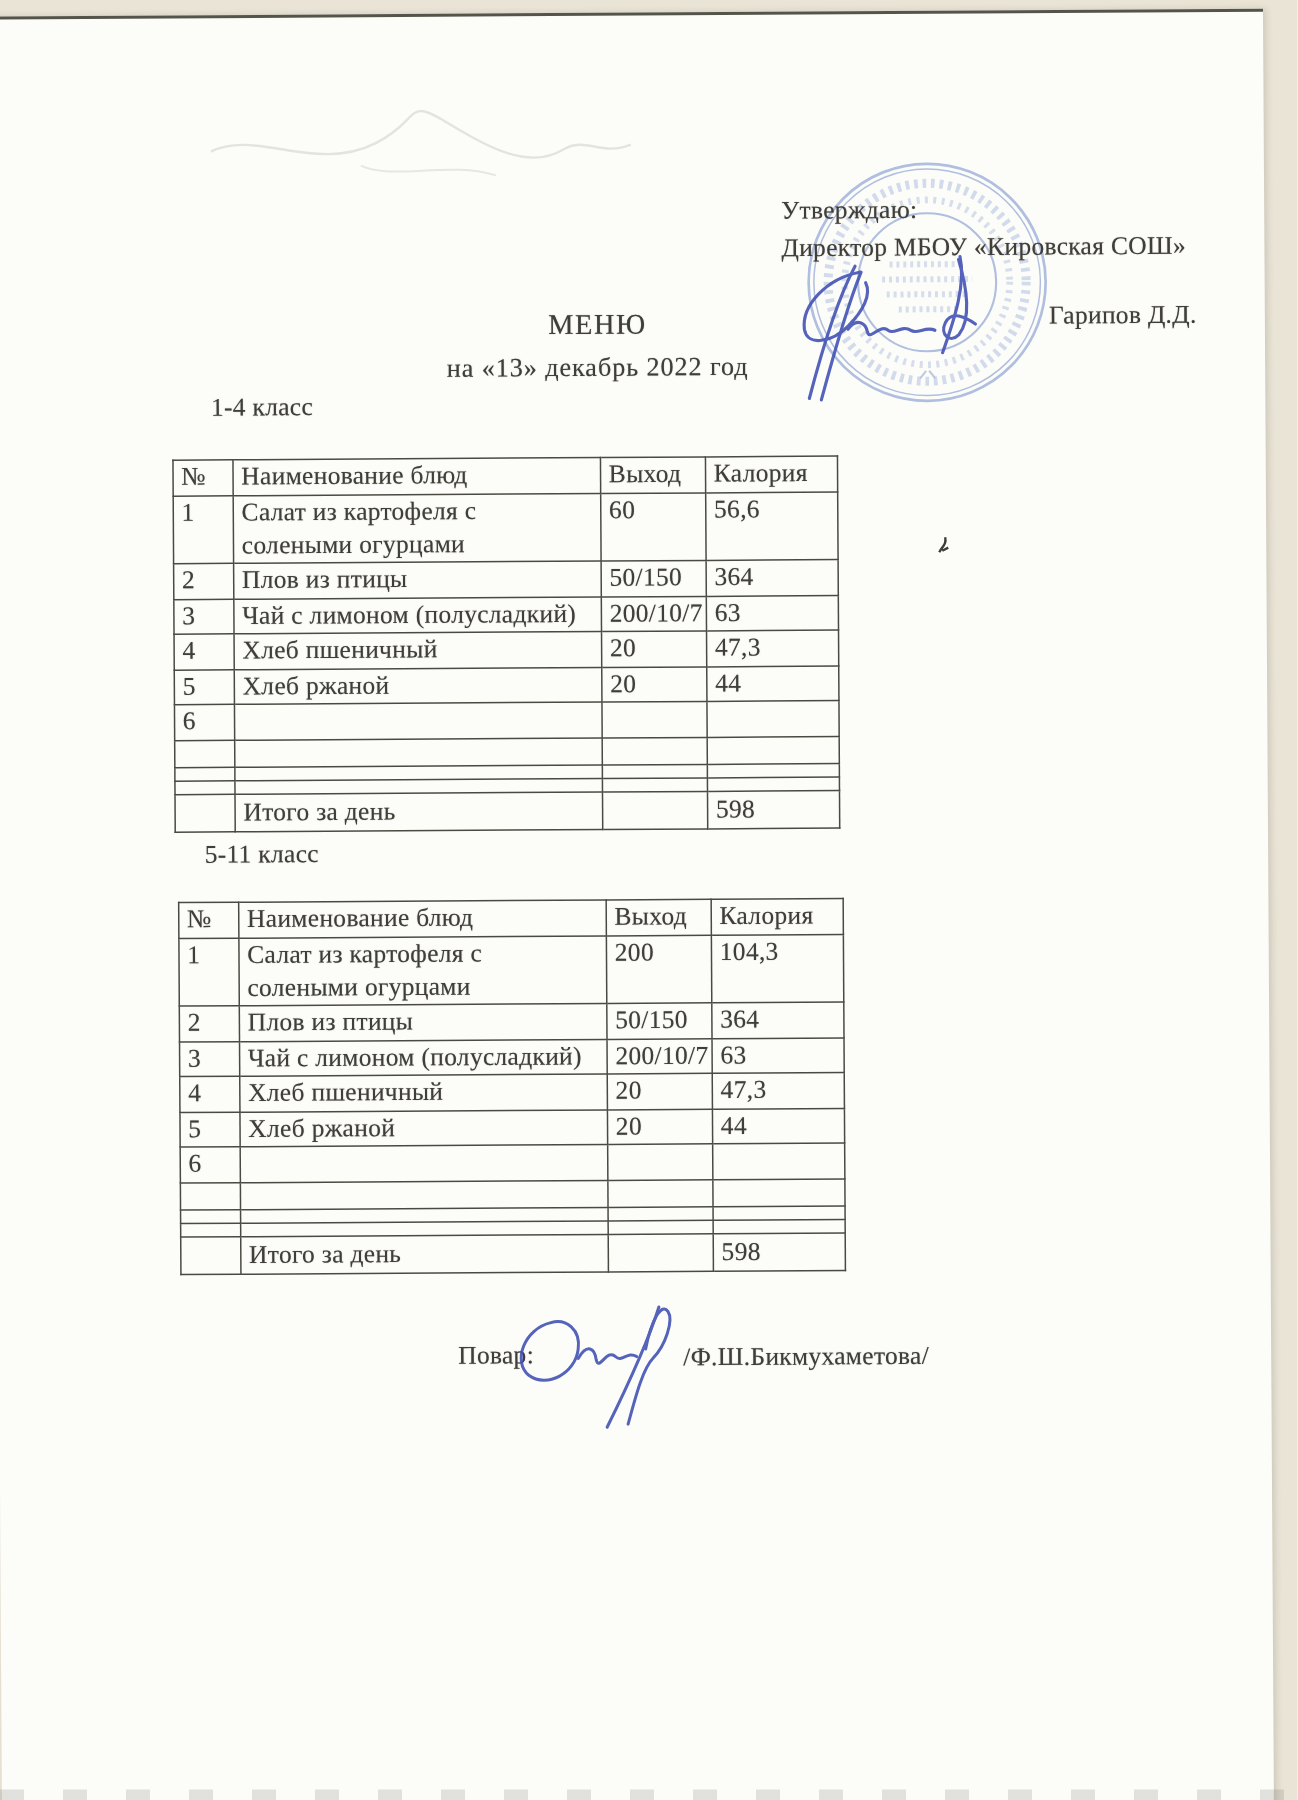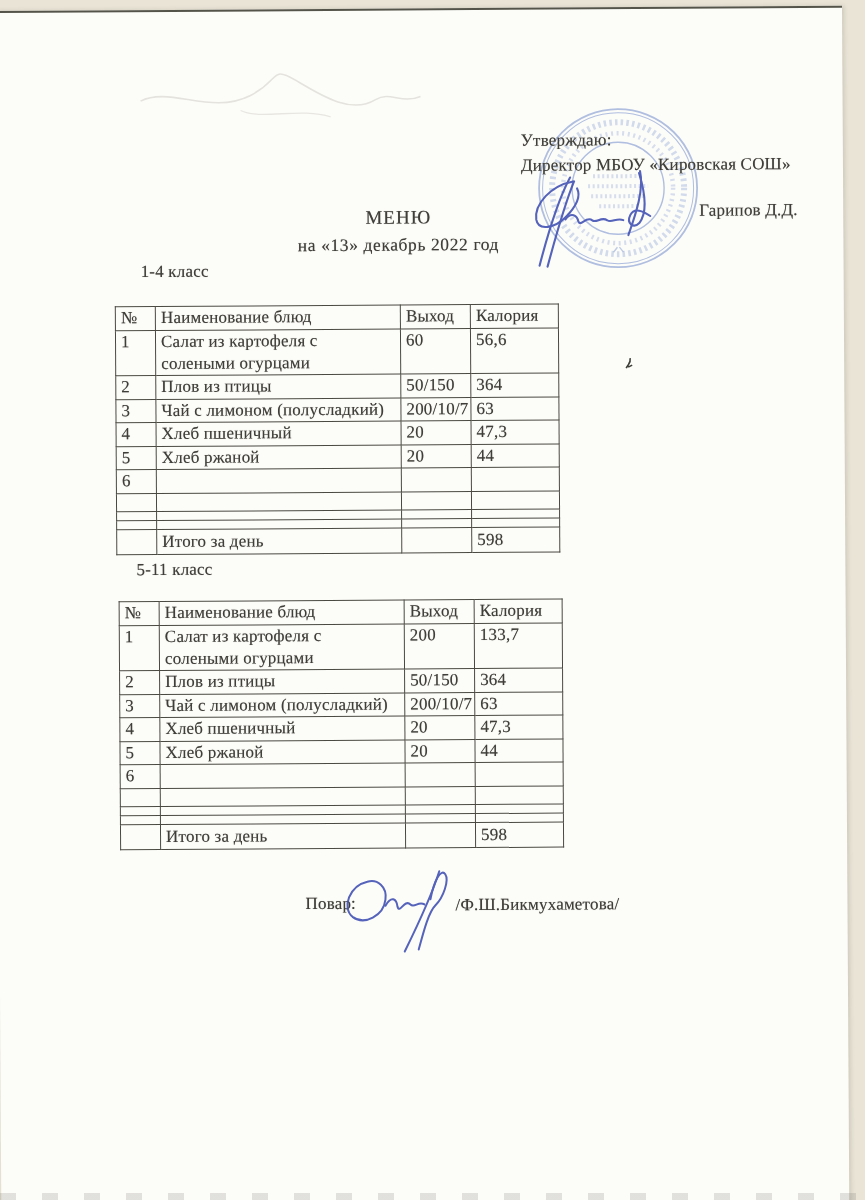--- a/index.html
+++ b/index.html
@@ -218,21 +218,21 @@
             <th data-name="table-cell">Наименование блюд</th>
             <th data-name="table-cell">Выход</th>
             <th data-name="table-cell">Калория</th>
           </tr>
         </thead>
       <tbody>
           <tr data-name="menu-row">
             <td data-name="table-cell">1</td>
             <td data-name="table-cell">Салат из картофеля с солеными огурцами</td>
             <td data-name="table-cell">200</td>
-            <td data-name="table-cell">133,7</td>
+            <td data-name="table-cell">104,3</td>
           </tr>
           <tr data-name="menu-row">
             <td data-name="table-cell">2</td>
             <td data-name="table-cell">Плов из птицы</td>
             <td data-name="table-cell">50/150</td>
             <td data-name="table-cell">364</td>
           </tr>
           <tr data-name="menu-row">
             <td data-name="table-cell">3</td>
             <td data-name="table-cell">Чай с лимоном (полусладкий)</td>

